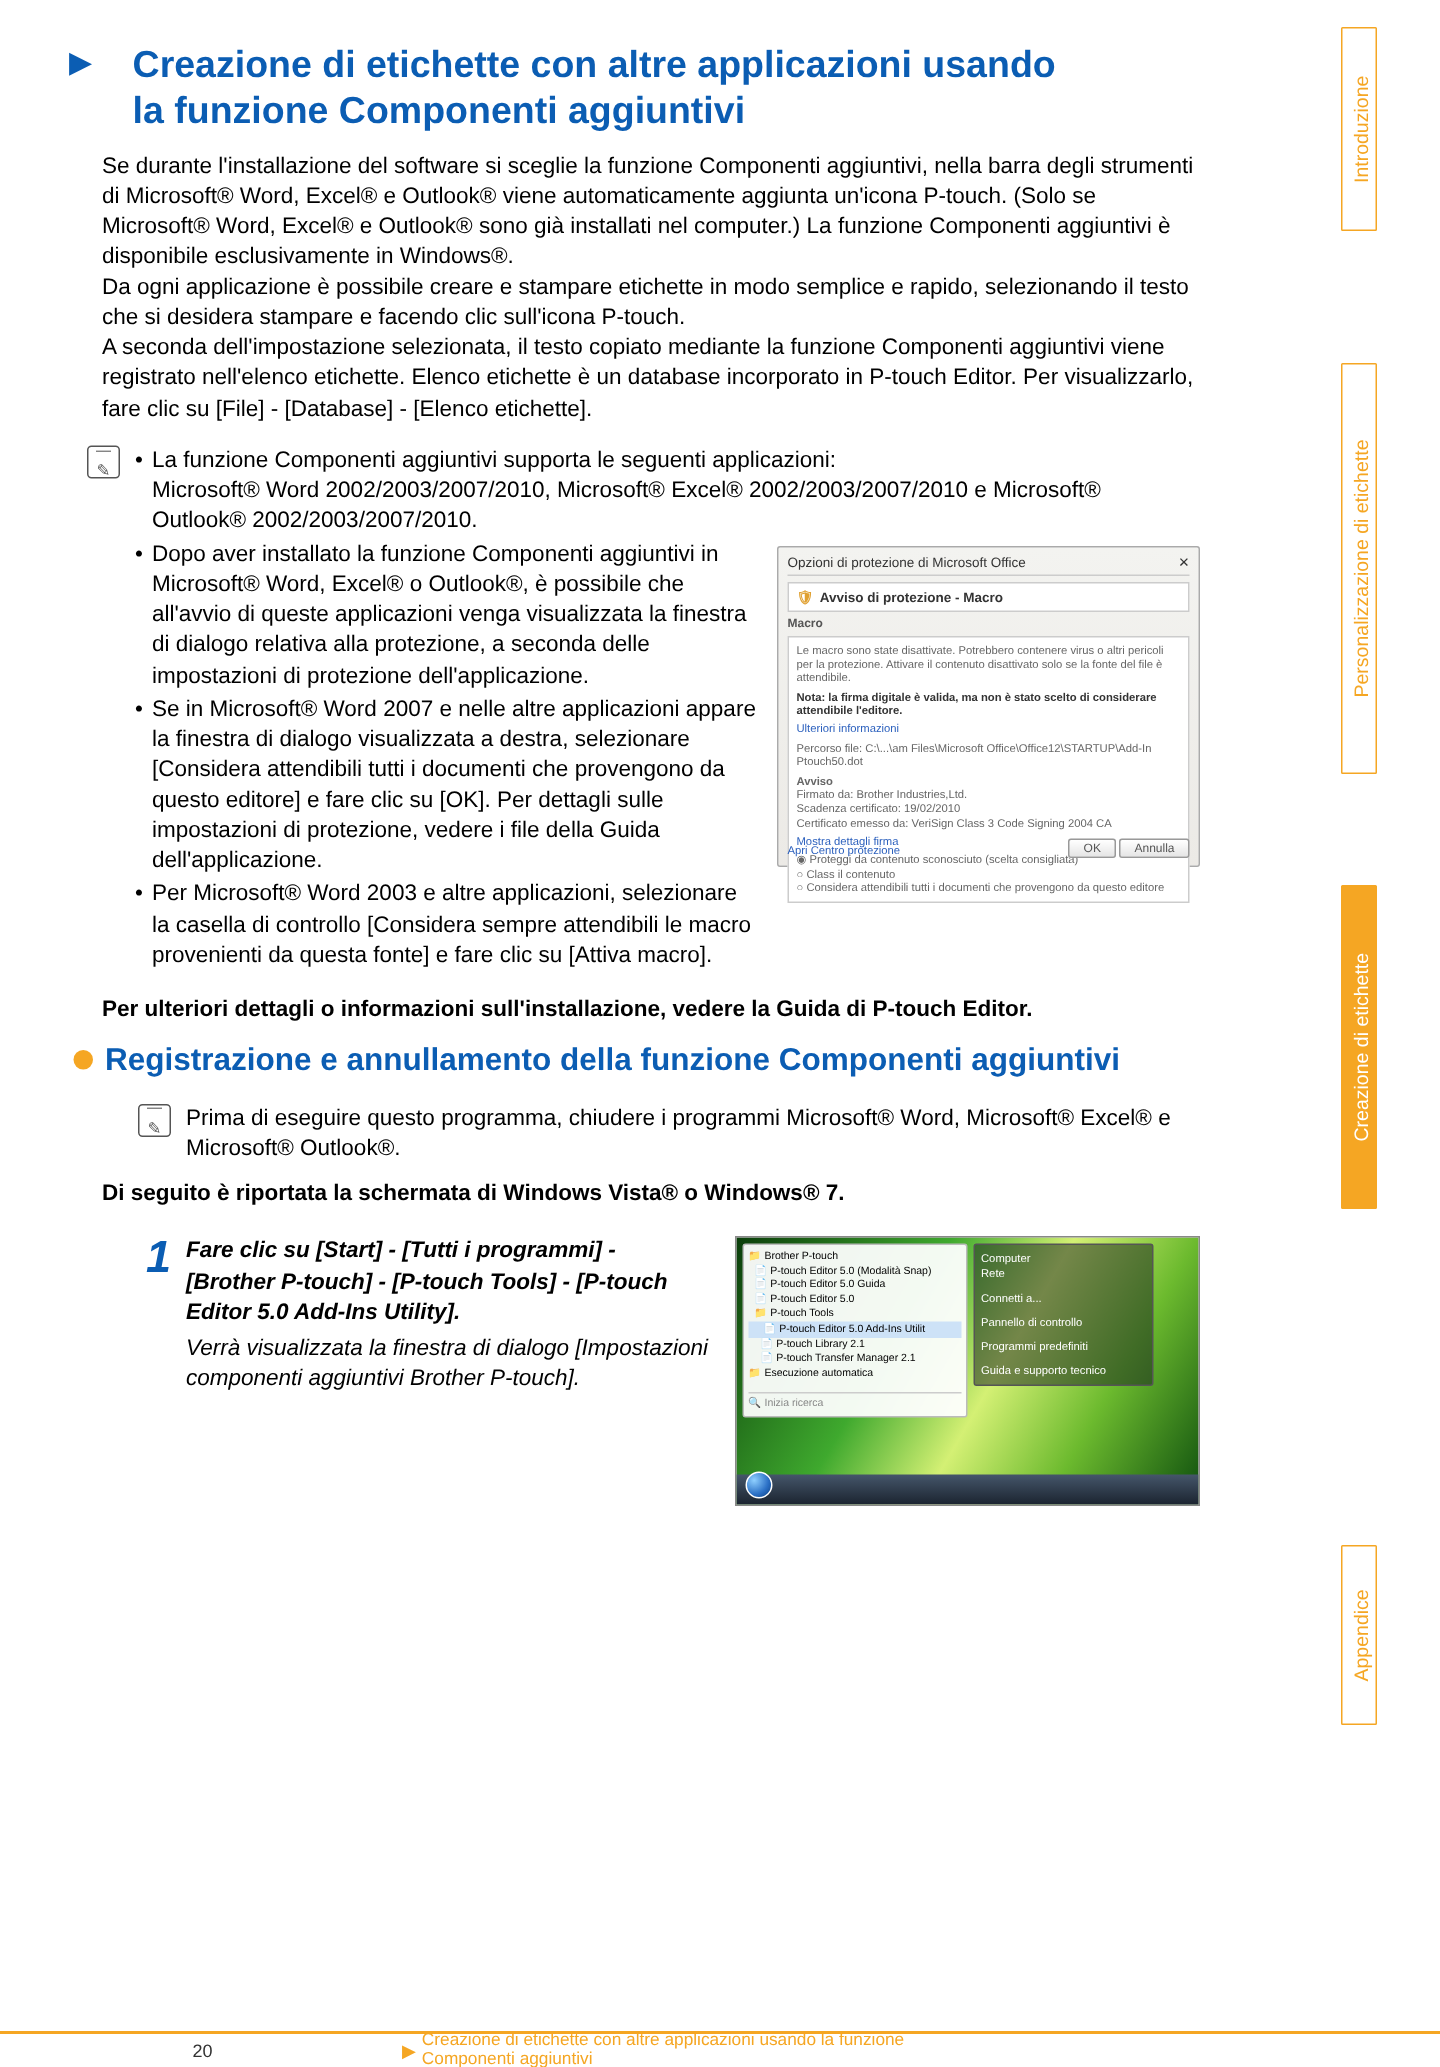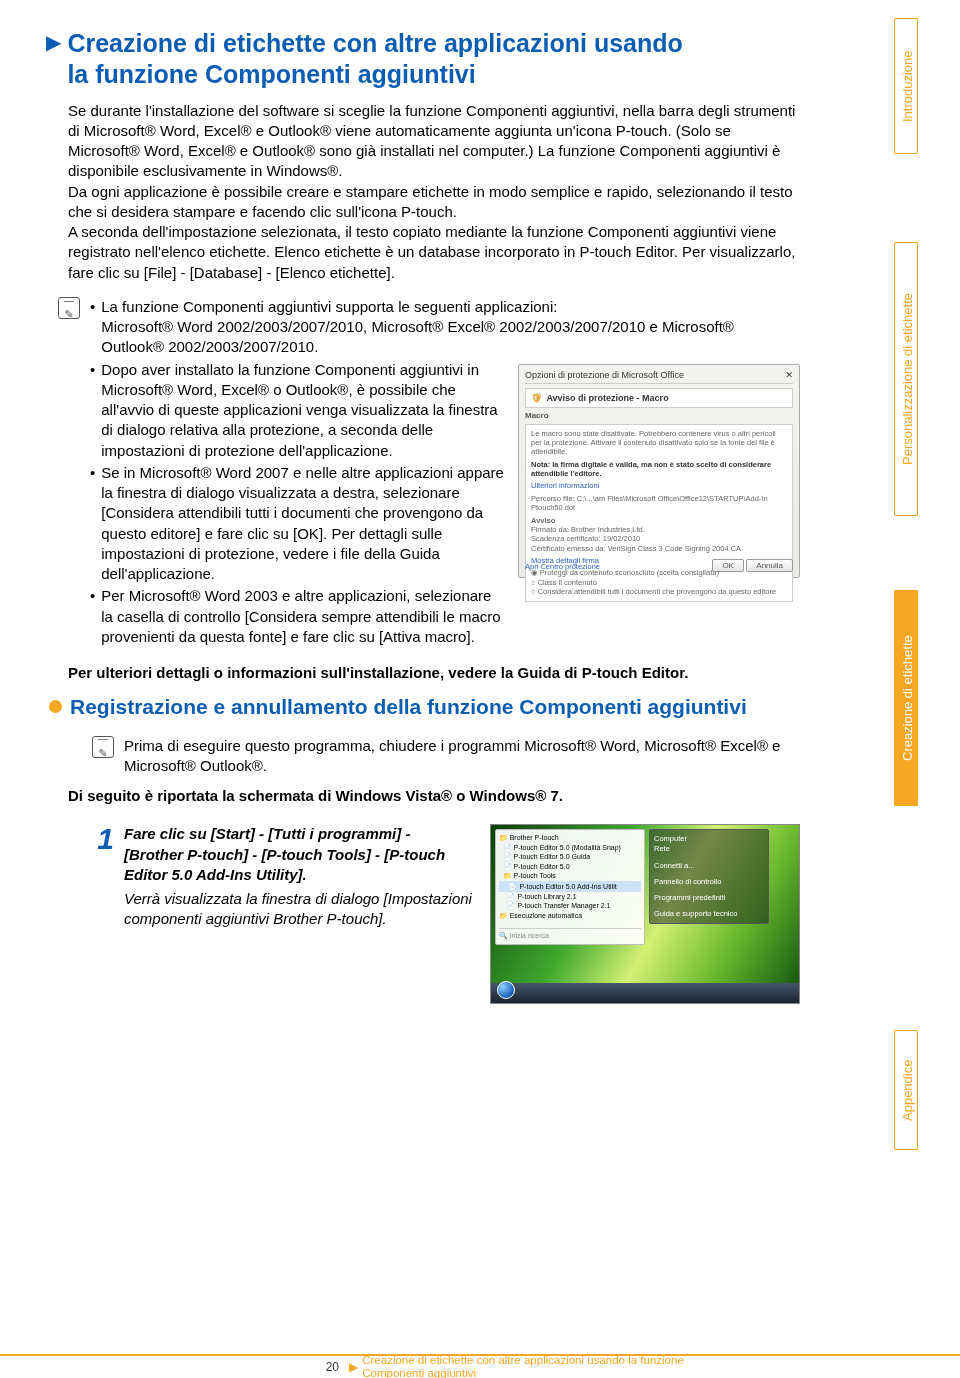--- a/index.html
+++ b/index.html
@@ -23,20 +23,21 @@
     font-size: 20px;
     margin-right: 6px;
     line-height: 1;
     margin-top: 4px;
   }
   h1.title {
     color: #0b5db3;
     font-size: 25px;
     font-weight: bold;
     line-height: 1.25;
+    margin-left: 21px;
   }
   .para1 {
     margin: 10px 0 0 22px;
   }
   .note-block {
     display: flex;
     margin: 14px 0 0 12px;
     align-items: flex-start;
   }
   .note-icon {
@@ -197,21 +198,21 @@
   .footer-bar {
     position: absolute;
     left: 0; right: 0; bottom: 0;
     height: 24px;
     border-top: 2px solid #f5a623;
     display: flex;
     align-items: center;
     font-size: 12px;
   }
   .footer-bar .pgnum {
-    width: 349px; text-align: right; padding-right: 10px; color:#333;padding-left:12px;
+    width: 268px; text-align: center; padding-right: 10px; color:#333;padding-left:12px;
   }
   .footer-bar .tri-sm { color:#f5a623; margin: 0 4px 0 0; }
   .footer-bar .ftxt { color:#f5a623; line-height:1.1; font-size:11.5px; }
 </style>
 </head>
 <body>
 
 <div class="page">
 
   <div class="heading-row">

